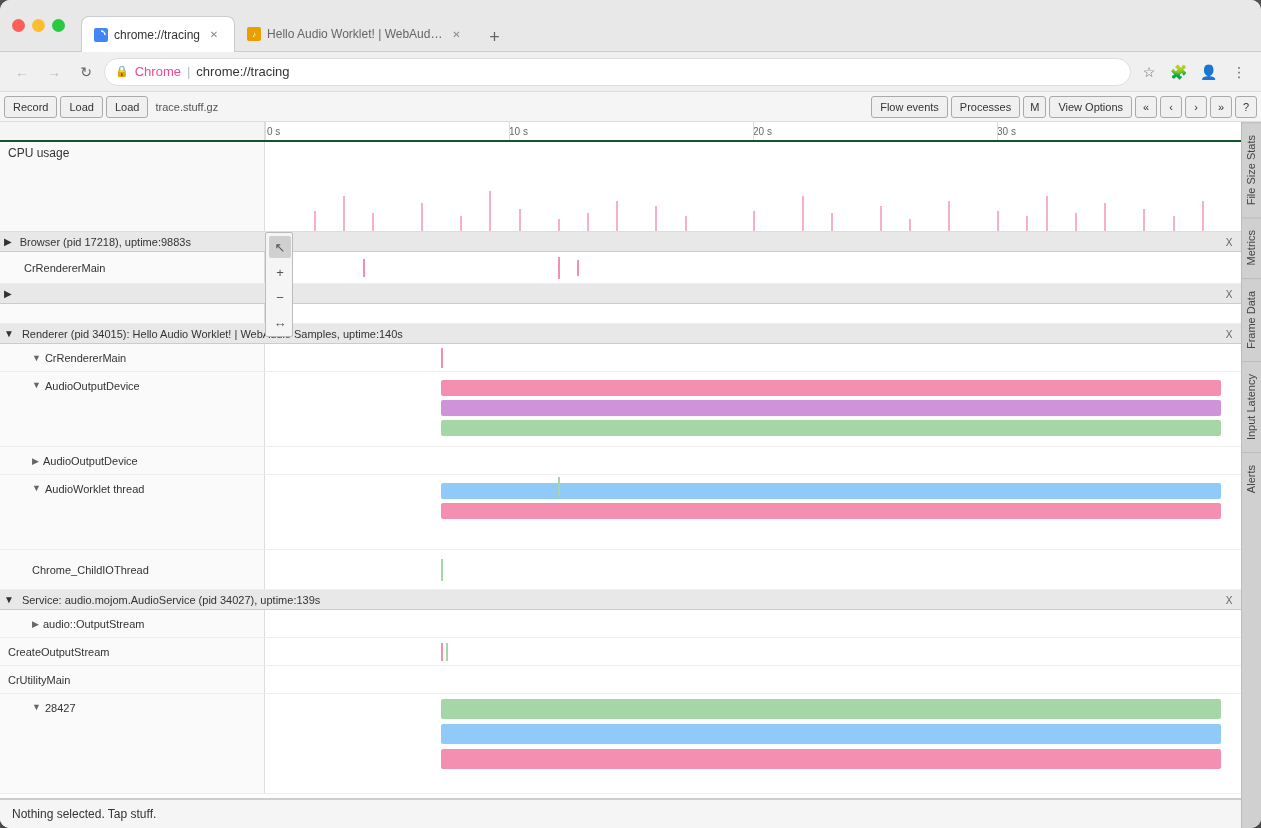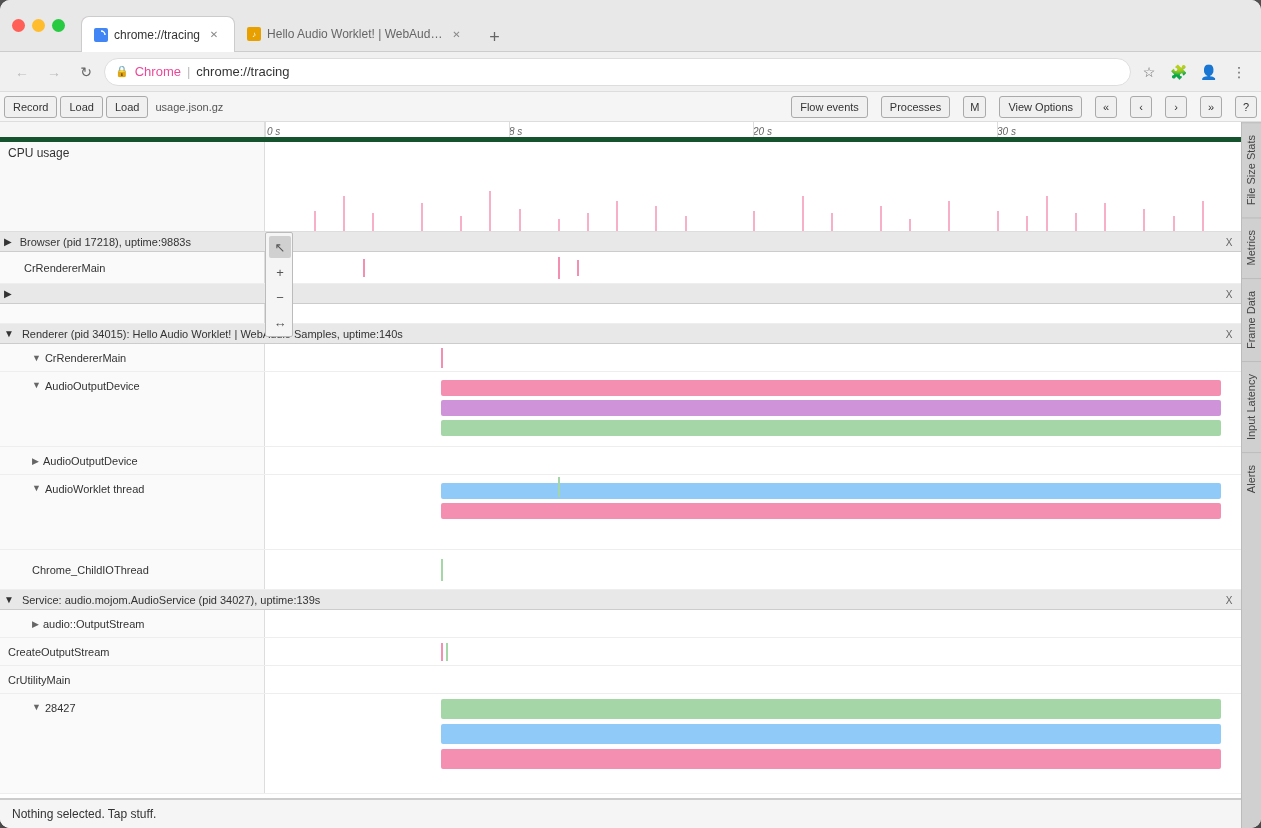--- a/index.html
+++ b/index.html
@@ -165,21 +165,21 @@
     }
     .filename-label {
       font-size: 11px;
       color: #555;
       padding: 0 4px;
     }
     .toolbar-spacer { flex: 1; }
     .toolbar-right {
       display: flex;
       align-items: center;
-      gap: 13px;
+      gap: 3px;
       border-radius: 6px;
     }
     .toolbar-right-btn {
       padding: 2px 8px;
       height: 22px;
       border: 1px solid #aaa;
       border-radius: 3px;
       background: #f0f0f0;
       font-size: 11px;
       cursor: pointer;
@@ -256,23 +256,22 @@
       display: flex;
       flex-direction: column;
       overflow: hidden;
       background: #fff;
     }
 
     
     .timeline-header {
       height: 20px;
       display: flex;
-      border-bottom: 5px solid #14532d;
-      flex-shrink: 0;
-      font-style: italic;
+      border-bottom: 2px solid #14532d;
+      flex-shrink: 0;
     }
     .timeline-label-col {
       width: 265px;
       flex-shrink: 0;
       background: #f5f5f5;
       border-right: 1px solid #ddd;
     }
     .timeline-ticks {
       flex: 1;
       position: relative;
@@ -460,21 +459,21 @@
       <div class="nav-btn">🧩</div>
       <div class="nav-btn">👤</div>
       <div class="nav-btn">⋮</div>
     </div>
   </div>
 
   <div class="toolbar">
     <button class="toolbar-btn">Record</button>
     <button class="toolbar-btn">Load</button>
     <button class="toolbar-btn">Load</button>
-    <span class="filename-label">usage.json.gz</span>
+    <span class="filename-label">trace.stuff.gz</span>
     <div class="toolbar-spacer"></div>
     <div class="toolbar-right">
       <button class="toolbar-right-btn">Flow events</button>
       <button class="toolbar-right-btn">Processes</button>
       <button class="toolbar-m-btn">M</button>
       <button class="toolbar-right-btn">View Options</button>
       <div class="nav-arrow-btn">«</div>
       <div class="nav-arrow-btn">‹</div>
       <div class="nav-arrow-btn">›</div>
       <div class="nav-arrow-btn">»</div>
@@ -483,21 +482,21 @@
   </div>
 
   <div class="main-area">
 
     <div class="trace-content">
 
       <div class="timeline-header">
         <div class="timeline-label-col"></div>
         <div class="timeline-ticks">
           <span class="tick-label" style="left:2px;">0 s</span>
-          <span class="tick-label" style="left:25%;">8 s</span>
+          <span class="tick-label" style="left:25%;">10 s</span>
           <span class="tick-label" style="left:50%;">20 s</span>
           <span class="tick-label" style="left:75%;">30 s</span>
           <div class="tick-line" style="left:0;"></div>
           <div class="tick-line" style="left:25%;"></div>
           <div class="tick-line" style="left:50%;"></div>
           <div class="tick-line" style="left:75%;"></div>
         </div>
       </div>
 
       <div class="cpu-usage-row">

